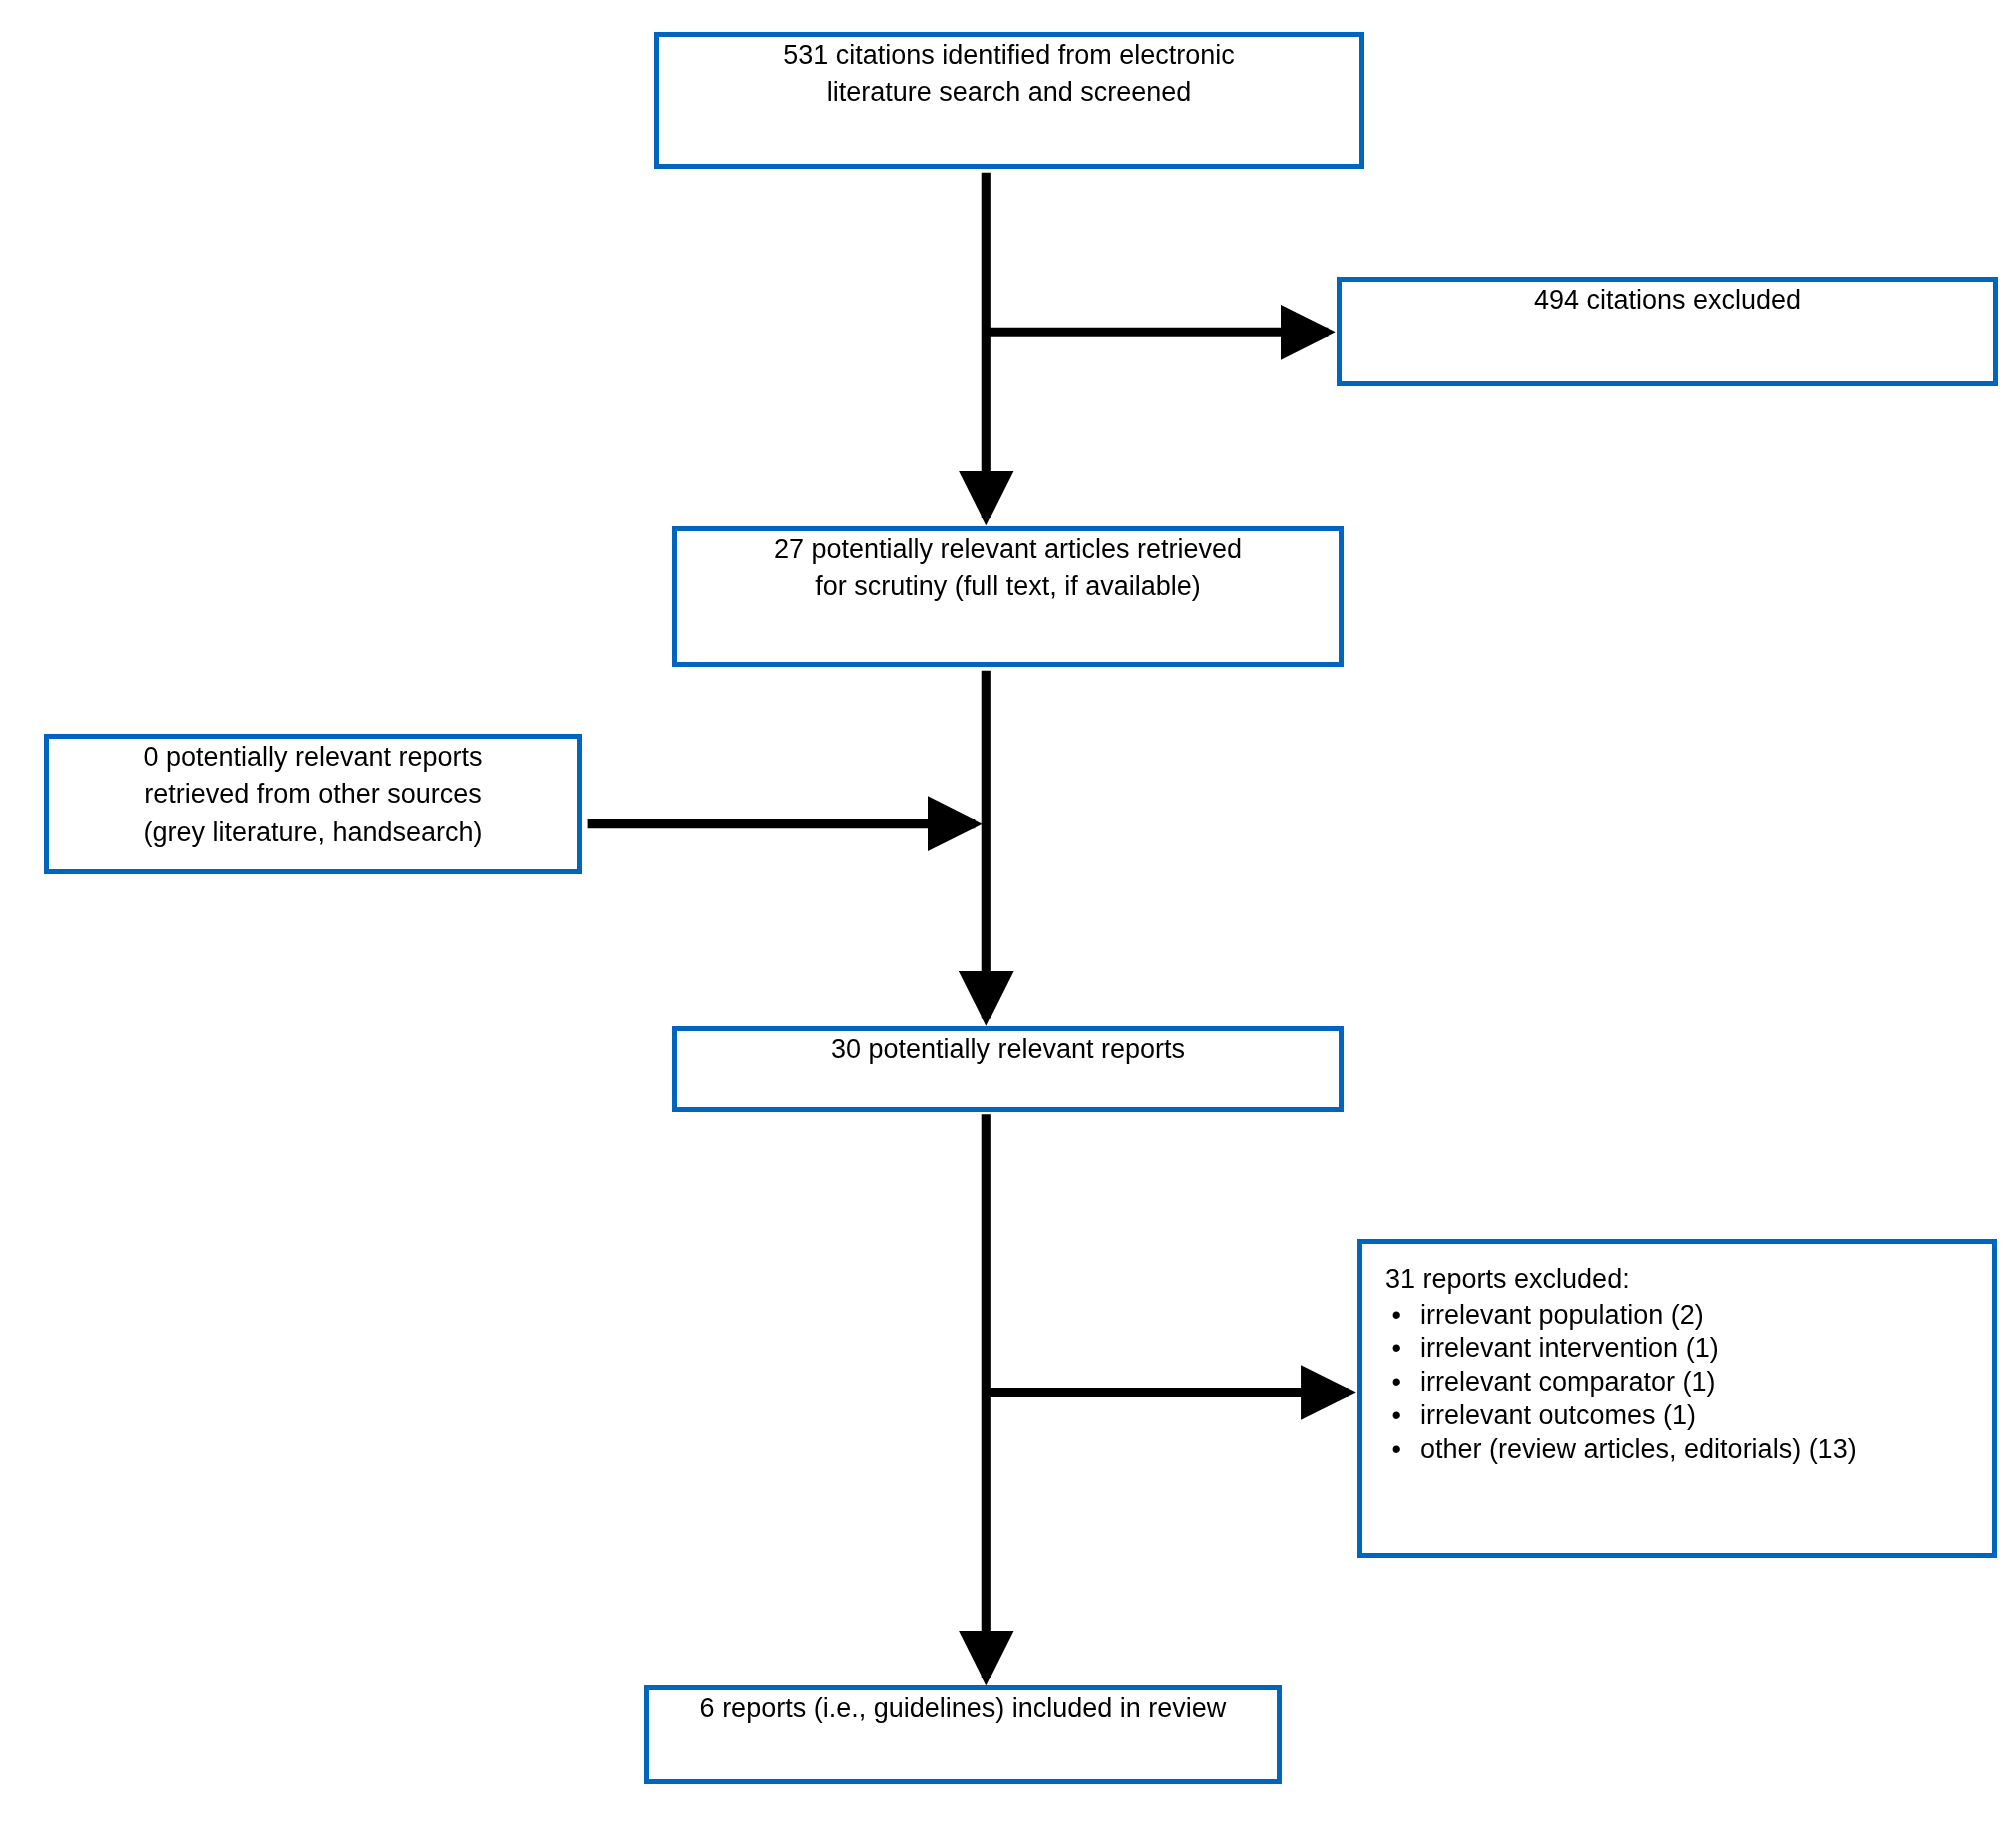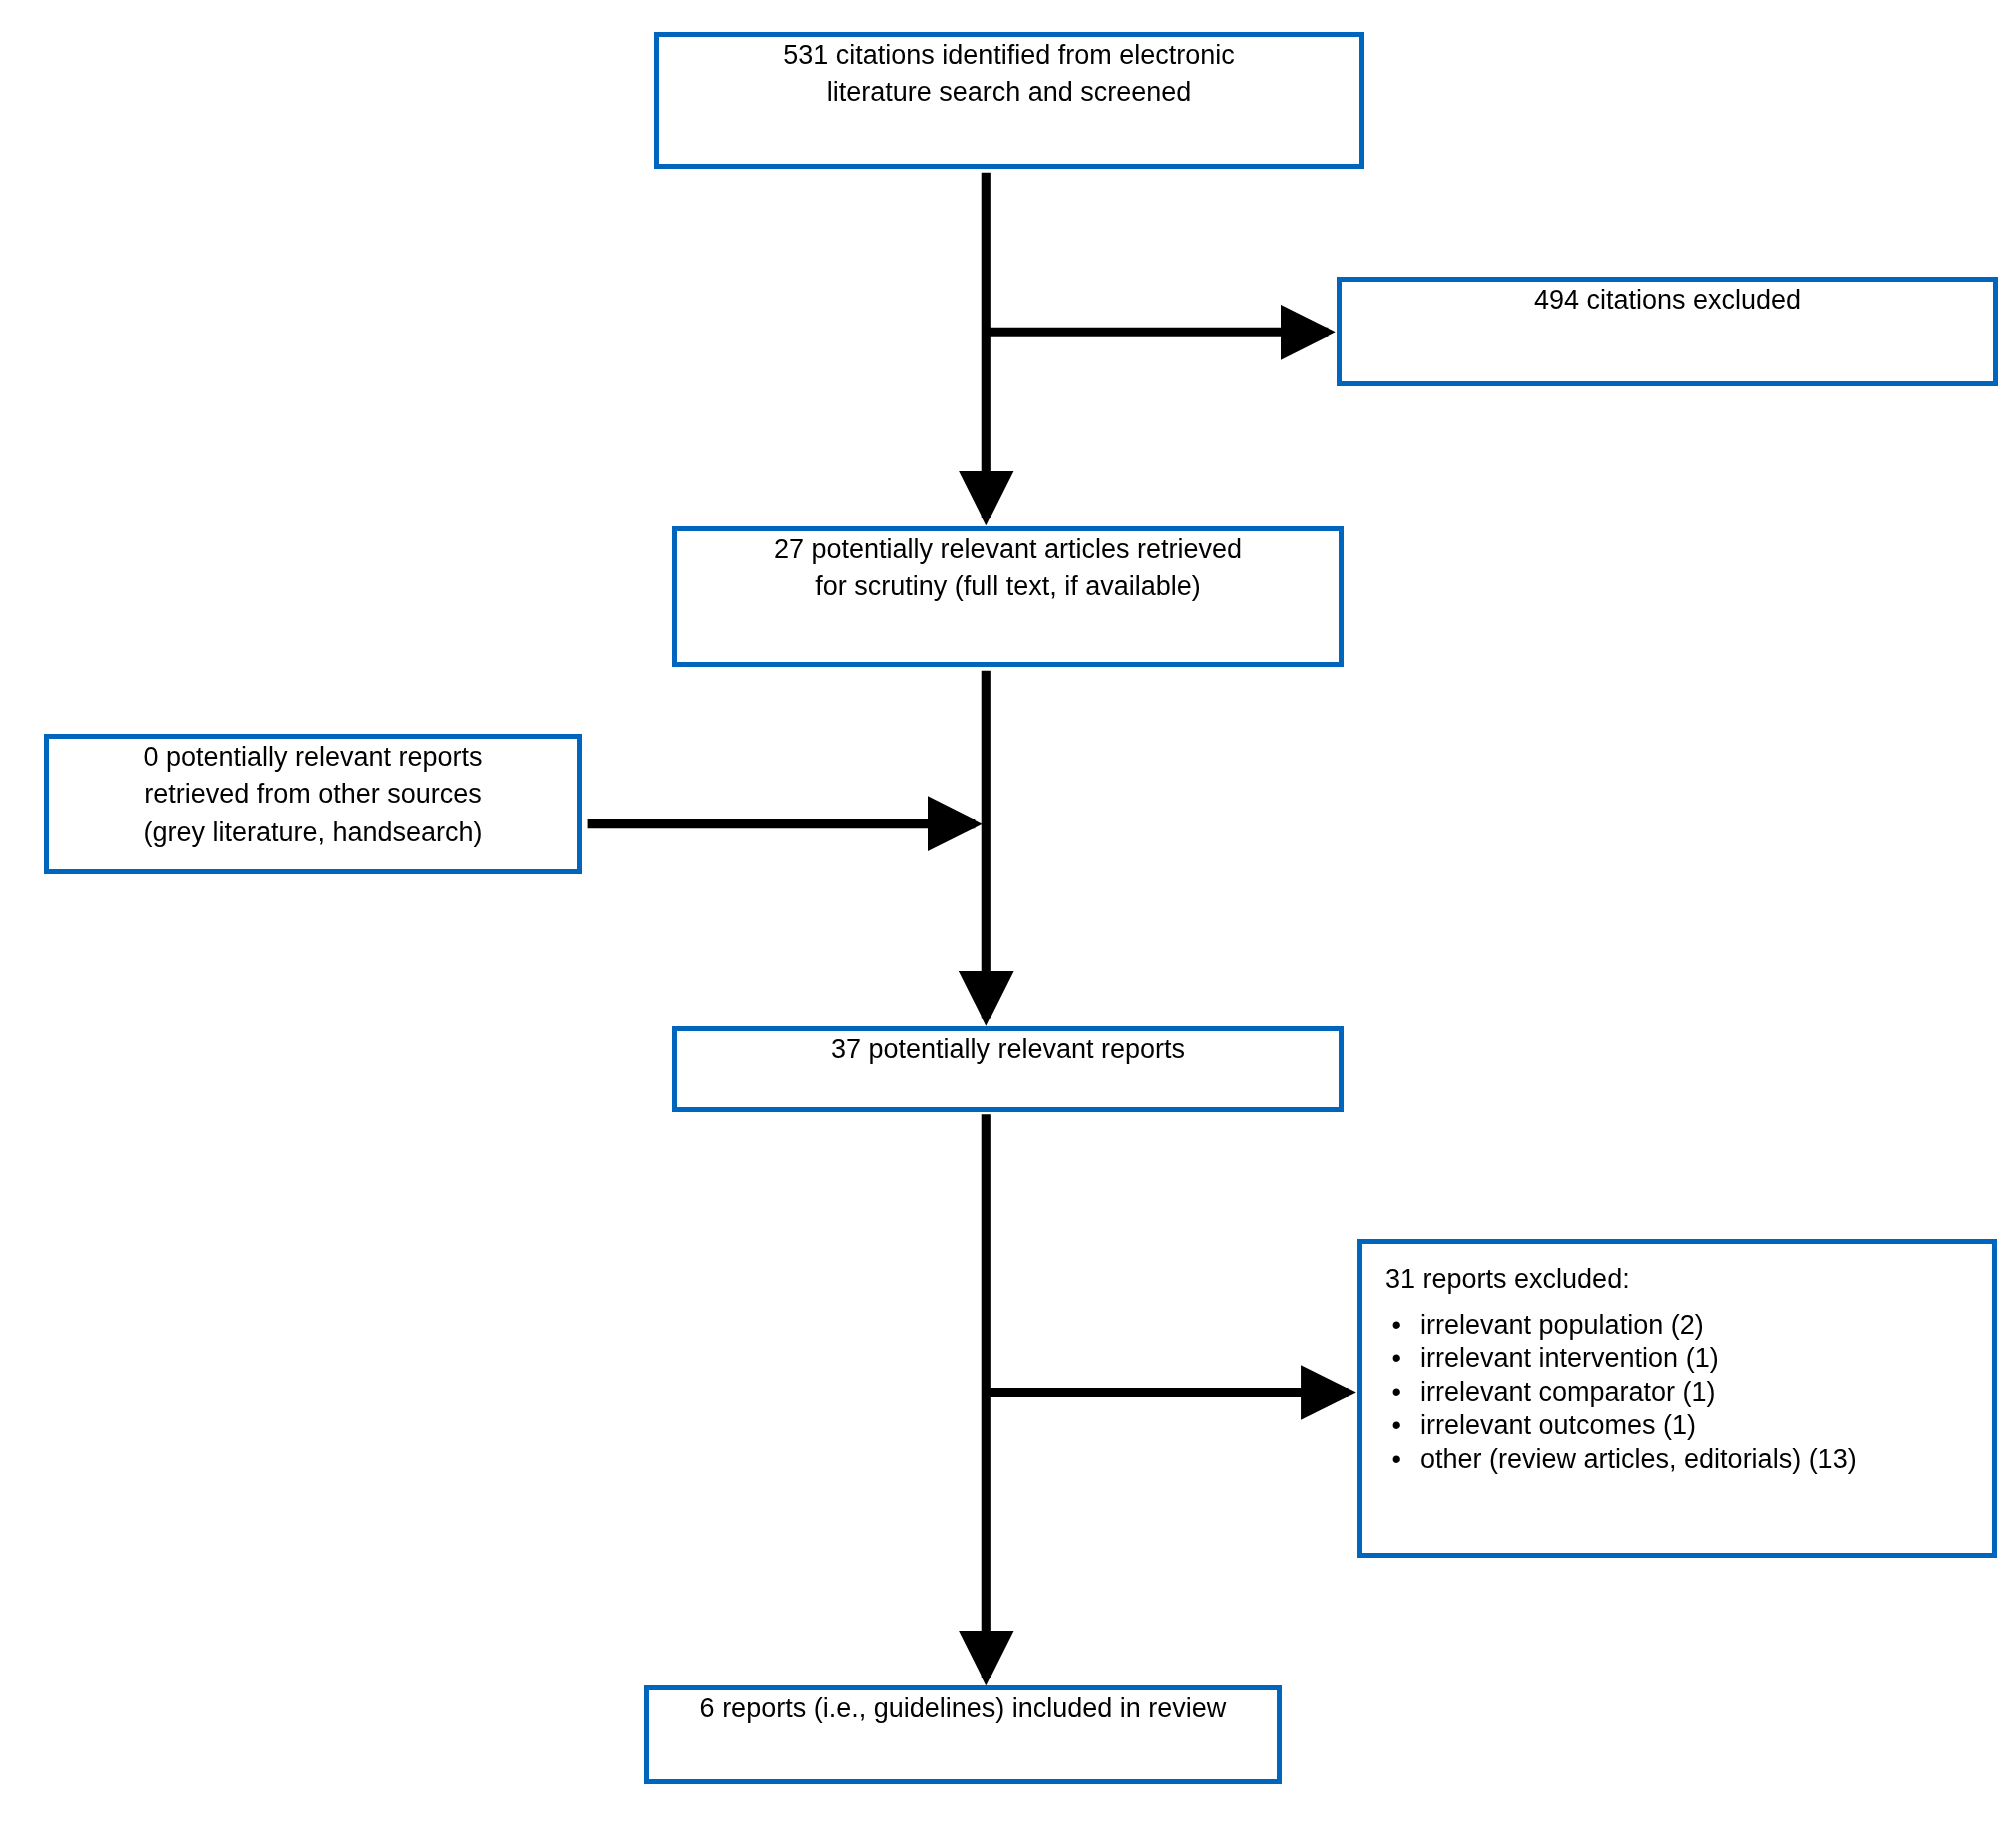--- a/index.html
+++ b/index.html
@@ -47,21 +47,21 @@
   #box-excluded-rep {
     align-items: flex-start;
     justify-content: flex-start;
     text-align: left;
   }
   .excl-content {
     padding: 22px 13.7px 0 23px;
     font-size: 27px;
     line-height: 1.0;
   }
-  .excl-title { display: block; margin-bottom: 19px; }
+  .excl-title { display: block; margin-bottom: 9px; }
   .excl-list { list-style: none; margin: 0; padding: 0; }
   .excl-list li {
     position: relative;
     padding-left: 35px;
     margin-bottom: 6.4px;
     white-space: nowrap;
   }
   .excl-list li .bullet-dot {
     position: absolute;
     left: 6.4px;
@@ -130,21 +130,21 @@
 for scrutiny (full text, if available)</span>
   </div>
 
   <div class="flow-box" id="box-other-src">
     <span class="box-text">0 potentially relevant reports
 retrieved from other sources
 (grey literature, handsearch)</span>
   </div>
 
   <div class="flow-box" id="box-reports">
-    <span class="box-text">37 potentially relevant reports</span>
+    <span class="box-text">30 potentially relevant reports</span>
   </div>
 
   <div class="flow-box" id="box-excluded-rep">
     <div class="excl-content">
       <span class="excl-title">31 reports excluded:</span>
       <ul class="excl-list" id="excl-list">
           <li><span class="bullet-dot">•</span><span>irrelevant population (2)</span></li>
           <li><span class="bullet-dot">•</span><span>irrelevant intervention (1)</span></li>
           <li><span class="bullet-dot">•</span><span>irrelevant comparator (1)</span></li>
           <li><span class="bullet-dot">•</span><span>irrelevant outcomes (1)</span></li>

